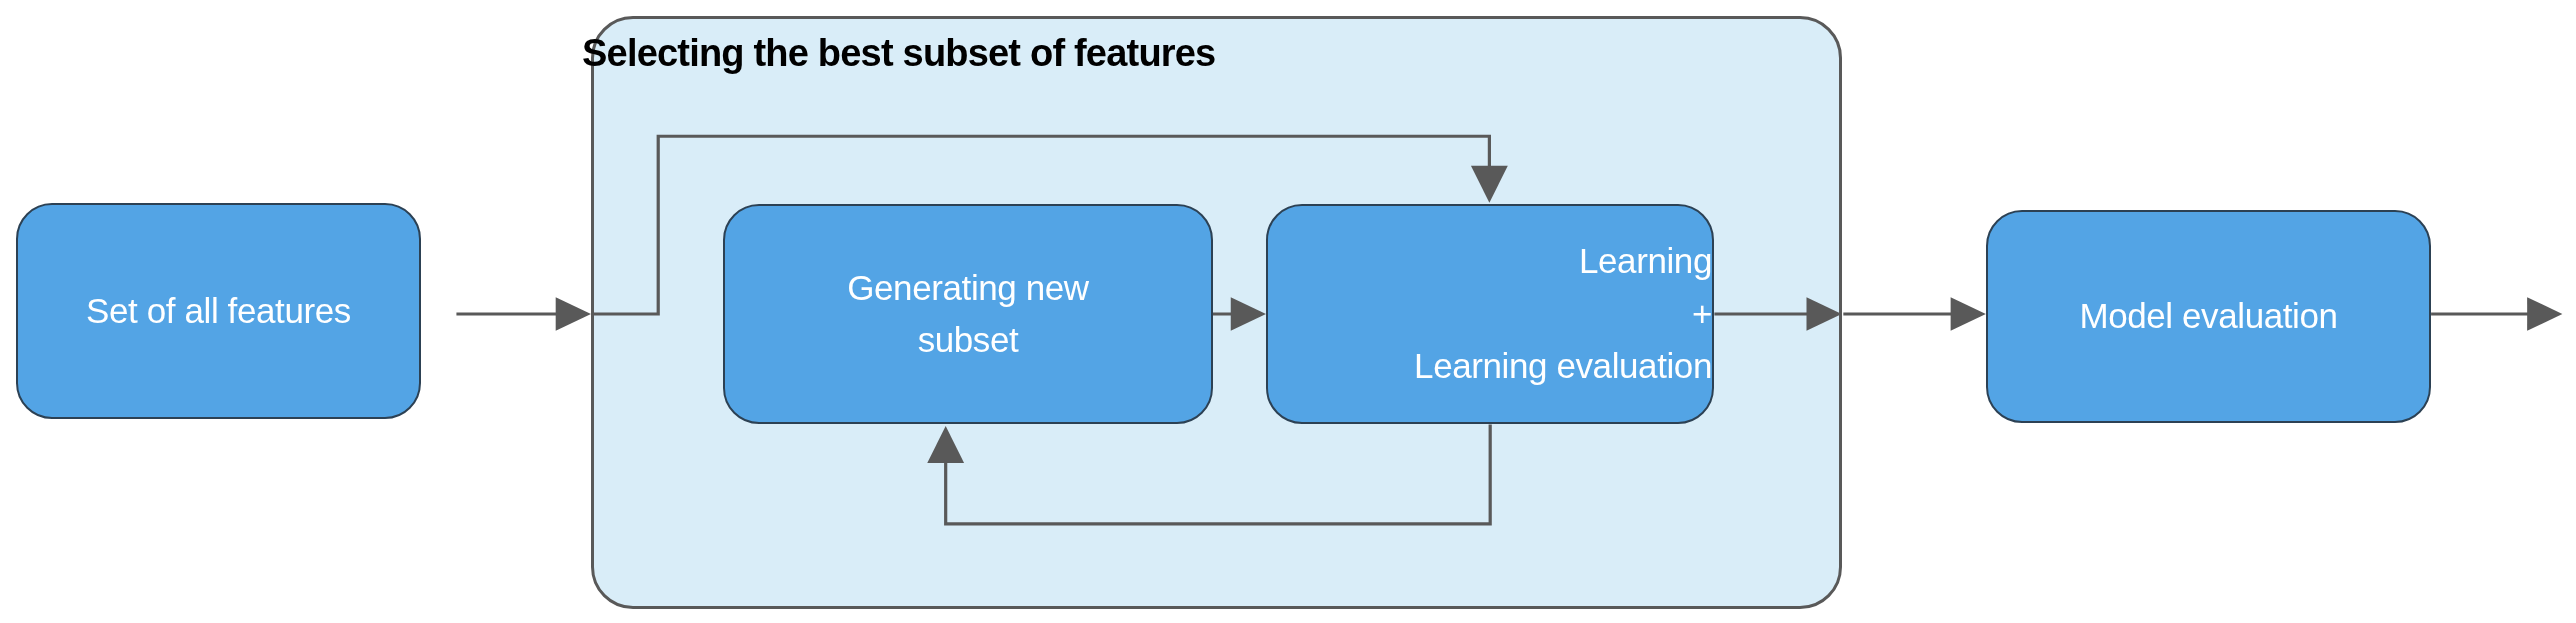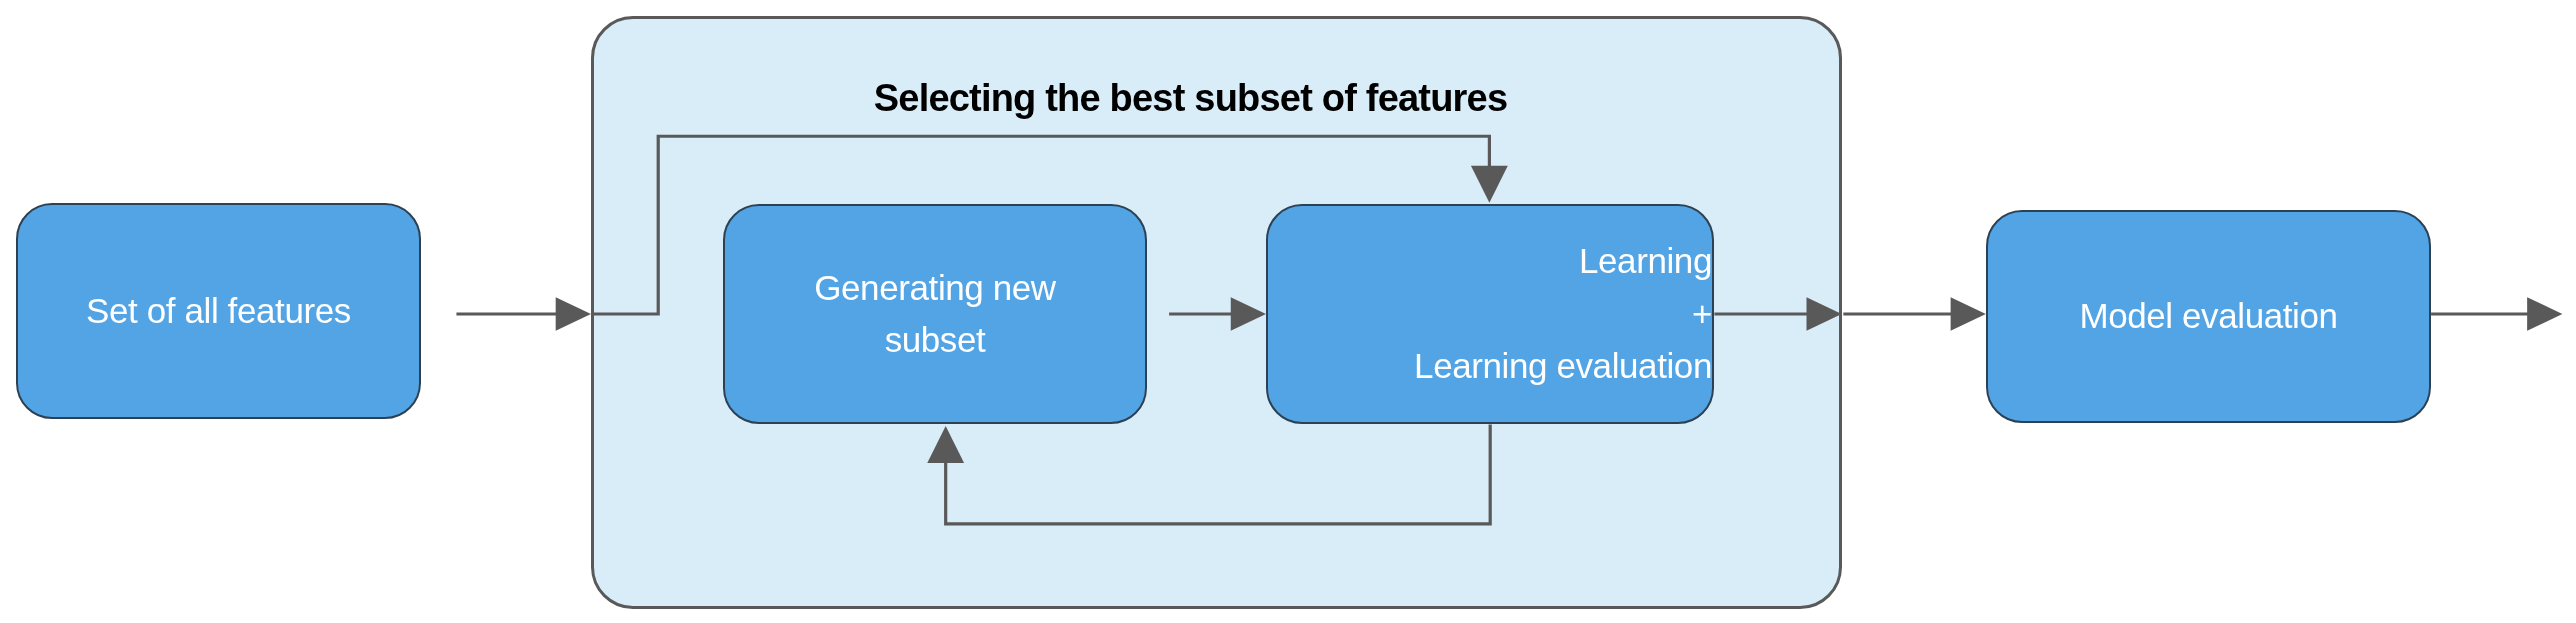--- a/index.html
+++ b/index.html
@@ -21,50 +21,48 @@
     top: 16px;
     width: 1251px;
     height: 593px;
     background: #d9edf8;
     border: 3.2px solid #595959;
     border-radius: 42px;
     box-sizing: border-box;
   }
   .container-title {
     position: absolute;
-    left: 565px;
+    left: 582px;
     top: 32px;
     width: 1251px;
-    text-align: center;
     font-size: 38px;
     font-weight: bold;
     color: #000000;
     letter-spacing: -0.8px;
-    margin-top: 45px;
   }
   .node {
     position: absolute;
     background: #53a4e5;
     border: 2.8px solid #2c4154;
     border-radius: 36px;
     box-sizing: border-box;
     display: flex;
     flex-direction: column;
     align-items: center;
     justify-content: center;
     color: #ffffff;
     font-size: 35px;
     font-weight: 400;
     letter-spacing: -0.4px;
     line-height: 1.5;
     text-align: center;
   }
   .node .line { white-space: nowrap; }
   #node-set      { left: 16px;   top: 203px; width: 405px; height: 216px; }
-  #node-generate { left: 723px;  top: 204px; width: 424px; height: 220px; text-align: right; }
+  #node-generate { left: 723px;  top: 204px; width: 490px; height: 220px; text-align: right; }
   #node-learn    { left: 1266px; top: 204px; width: 448px; height: 220px; align-items: flex-end; }
   #node-model    { left: 1986px; top: 210px; width: 445px; height: 213px; }
   .connectors {
     position: absolute;
     left: 0; top: 0;
     width: 2576px;
     height: 624px;
     pointer-events: none;
   }
   .connectors polyline, .connectors line {

